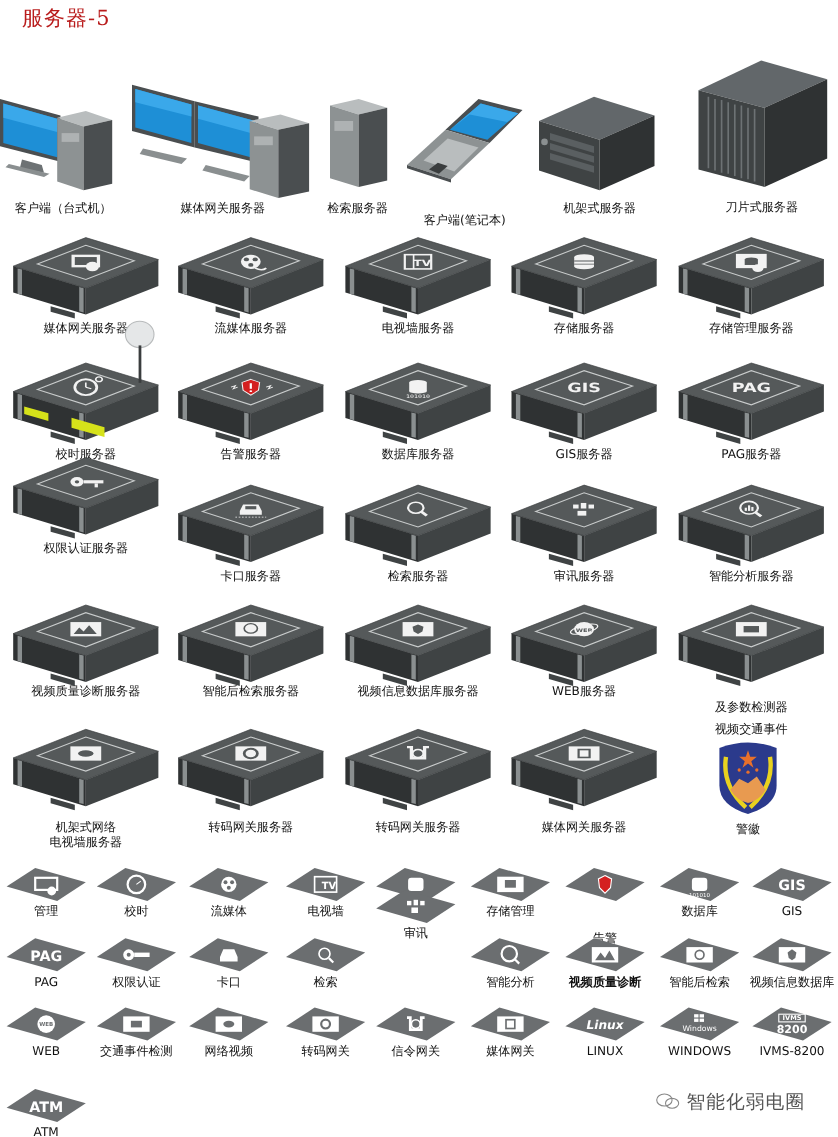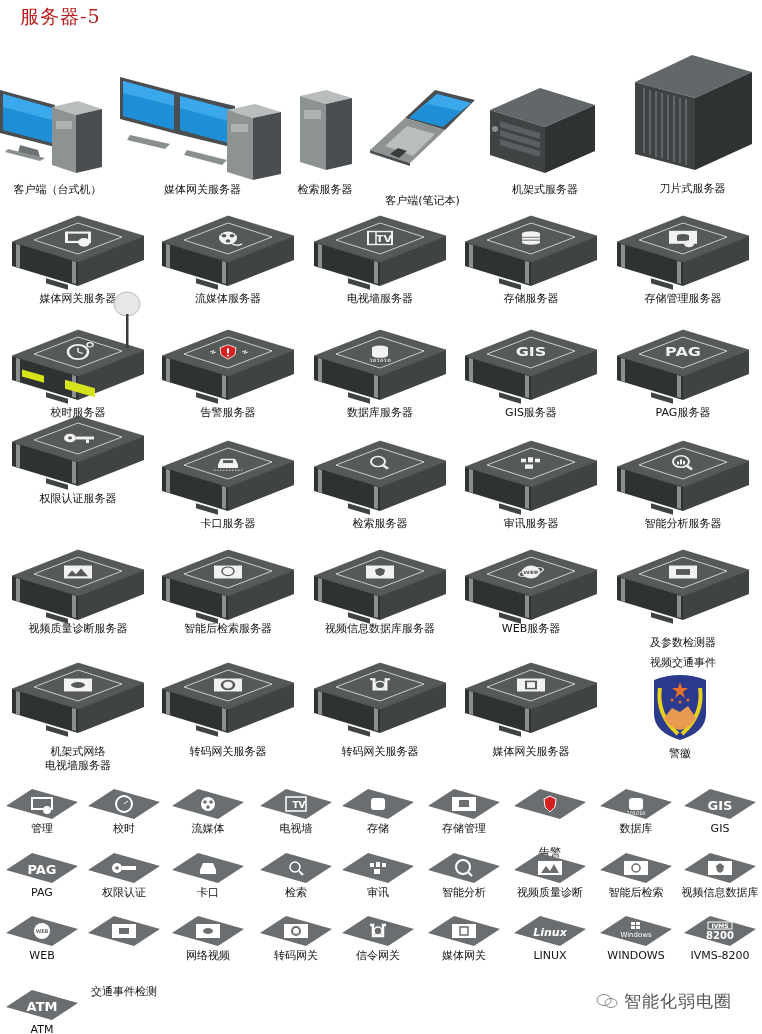--- a/index.html
+++ b/index.html
@@ -642,40 +642,40 @@
         <polygon class="bg" points="-36,2 -10,-15 36,-2 10,15" fill="#6b6e70"></polygon>
         <path d="M-8,2 L-5,-5 L5,-5 L8,2 L8,6 L-8,6Z" fill="#fff"></path>
       </svg>
       <div class="dlbl" style="top:35px;">卡口</div></div>
     <div class="dia" style="left: 258px; top: 851px; width: 76px; height: 50px;"><svg width="76" height="34" viewBox="-38 -17 76 34">
         <polygon class="bg" points="-36,2 -10,-15 36,-2 10,15" fill="#6b6e70"></polygon>
         <circle cx="-1" cy="-1" r="5" fill="none" stroke="#fff" stroke-width="1.5"></circle>
         <line x1="3" y1="3" x2="7" y2="7" stroke="#fff" stroke-width="2"></line>
       </svg>
       <div class="dlbl" style="top:35px;">检索</div></div>
-    <div class="dia" style="left: 340px; top: 851px; width: 76px; height: 50px;"><svg width="76" height="34" viewBox="-38 -17 76 34">
+    <div class="dia" style="left: 340px; top: 807px; width: 76px; height: 50px;"><svg width="76" height="34" viewBox="-38 -17 76 34">
         <polygon class="bg" points="-36,2 -10,-15 36,-2 10,15" fill="#6b6e70"></polygon>
         <rect x="-8" y="-5" width="4" height="4" fill="#fff"></rect>
         <rect x="-2" y="-6" width="4" height="5" fill="#fff"></rect>
         <rect x="4" y="-5" width="4" height="4" fill="#fff"></rect>
         <rect x="-4" y="1" width="6" height="5" fill="#fff"></rect>
       </svg>
       <div class="dlbl" style="top:35px;">审讯</div></div>
     <div class="dia" style="left: 426px; top: 851px; width: 76px; height: 50px;"><svg width="76" height="34" viewBox="-38 -17 76 34">
         <polygon class="bg" points="-36,2 -10,-15 36,-2 10,15" fill="#6b6e70"></polygon>
         <circle cx="-1" cy="-1" r="7" fill="none" stroke="#fff" stroke-width="2"></circle>
         <line x1="4" y1="4" x2="8" y2="8" stroke="#fff" stroke-width="2"></line>
       </svg>
       <div class="dlbl" style="top:35px;">智能分析</div></div>
     <div class="dia" style="left: 512px; top: 851px; width: 76px; height: 50px;"><svg width="76" height="34" viewBox="-38 -17 76 34">
         <polygon class="bg" points="-36,2 -10,-15 36,-2 10,15" fill="#6b6e70"></polygon>
         <rect x="-12" y="-7" width="24" height="14" fill="#fff"></rect>
         <path d="M-9,5 L-4,-2 L0,3 L4,-4 L9,5Z" fill="#6b6e70"></path>
       </svg>
-      <div class="dlbl" style="top:35px;">视频质量诊断</div></div>
+      <div class="dlbl" style="top:35px;font-weight:bold;">视频质量诊断</div></div>
     <div class="dia" style="left: 598px; top: 851px; width: 76px; height: 50px;"><svg width="76" height="34" viewBox="-38 -17 76 34">
         <polygon class="bg" points="-36,2 -10,-15 36,-2 10,15" fill="#6b6e70"></polygon>
         <rect x="-12" y="-7" width="24" height="14" fill="#fff"></rect>
         <circle r="4" fill="none" stroke="#6b6e70" stroke-width="1.5"></circle>
       </svg>
       <div class="dlbl" style="top:35px;">智能后检索</div></div>
     <div class="dia" style="left: 682px; top: 851px; width: 76px; height: 50px;"><svg width="76" height="34" viewBox="-38 -17 76 34">
         <polygon class="bg" points="-36,2 -10,-15 36,-2 10,15" fill="#6b6e70"></polygon>
         <rect x="-12" y="-7" width="24" height="14" fill="#fff"></rect>
         <path d="M0,-5 L4,-2 L3,3 L0,5 L-3,3 L-4,-2Z" fill="#6b6e70"></path>
@@ -685,21 +685,21 @@
         <polygon class="bg" points="-36,2 -10,-15 36,-2 10,15" fill="#6b6e70"></polygon>
         <circle r="8" fill="#fff"></circle>
         <text x="0" y="2" font-size="5" font-weight="bold" fill="#6b6e70" text-anchor="middle" font-family="DejaVu Sans, sans-serif">WEB</text>
       </svg>
       <div class="dlbl" style="top:35px;">WEB</div></div>
     <div class="dia" style="left: 86px; top: 914px; width: 76px; height: 50px;"><svg width="76" height="34" viewBox="-38 -17 76 34">
         <polygon class="bg" points="-36,2 -10,-15 36,-2 10,15" fill="#6b6e70"></polygon>
         <rect x="-12" y="-7" width="24" height="14" fill="#fff"></rect>
         <rect x="-5" y="-3" width="10" height="6" fill="#6b6e70"></rect>
       </svg>
-      <div class="dlbl" style="top:35px;margin-top:36px;">交通事件检测</div></div>
+      <div class="dlbl" style="top:35px;">交通事件检测</div></div>
     <div class="dia" style="left: 170px; top: 914px; width: 76px; height: 50px;"><svg width="76" height="34" viewBox="-38 -17 76 34">
         <polygon class="bg" points="-36,2 -10,-15 36,-2 10,15" fill="#6b6e70"></polygon>
         <rect x="-12" y="-7" width="24" height="14" fill="#fff"></rect>
         <ellipse rx="5" ry="3" fill="#6b6e70"></ellipse>
       </svg>
       <div class="dlbl" style="top:35px;">网络视频</div></div>
     <div class="dia" style="left: 258px; top: 914px; width: 76px; height: 50px;"><svg width="76" height="34" viewBox="-38 -17 76 34">
         <polygon class="bg" points="-36,2 -10,-15 36,-2 10,15" fill="#6b6e70"></polygon>
         <rect x="-12" y="-7" width="24" height="14" fill="#fff"></rect>
         <circle r="4" fill="none" stroke="#6b6e70" stroke-width="2"></circle>

